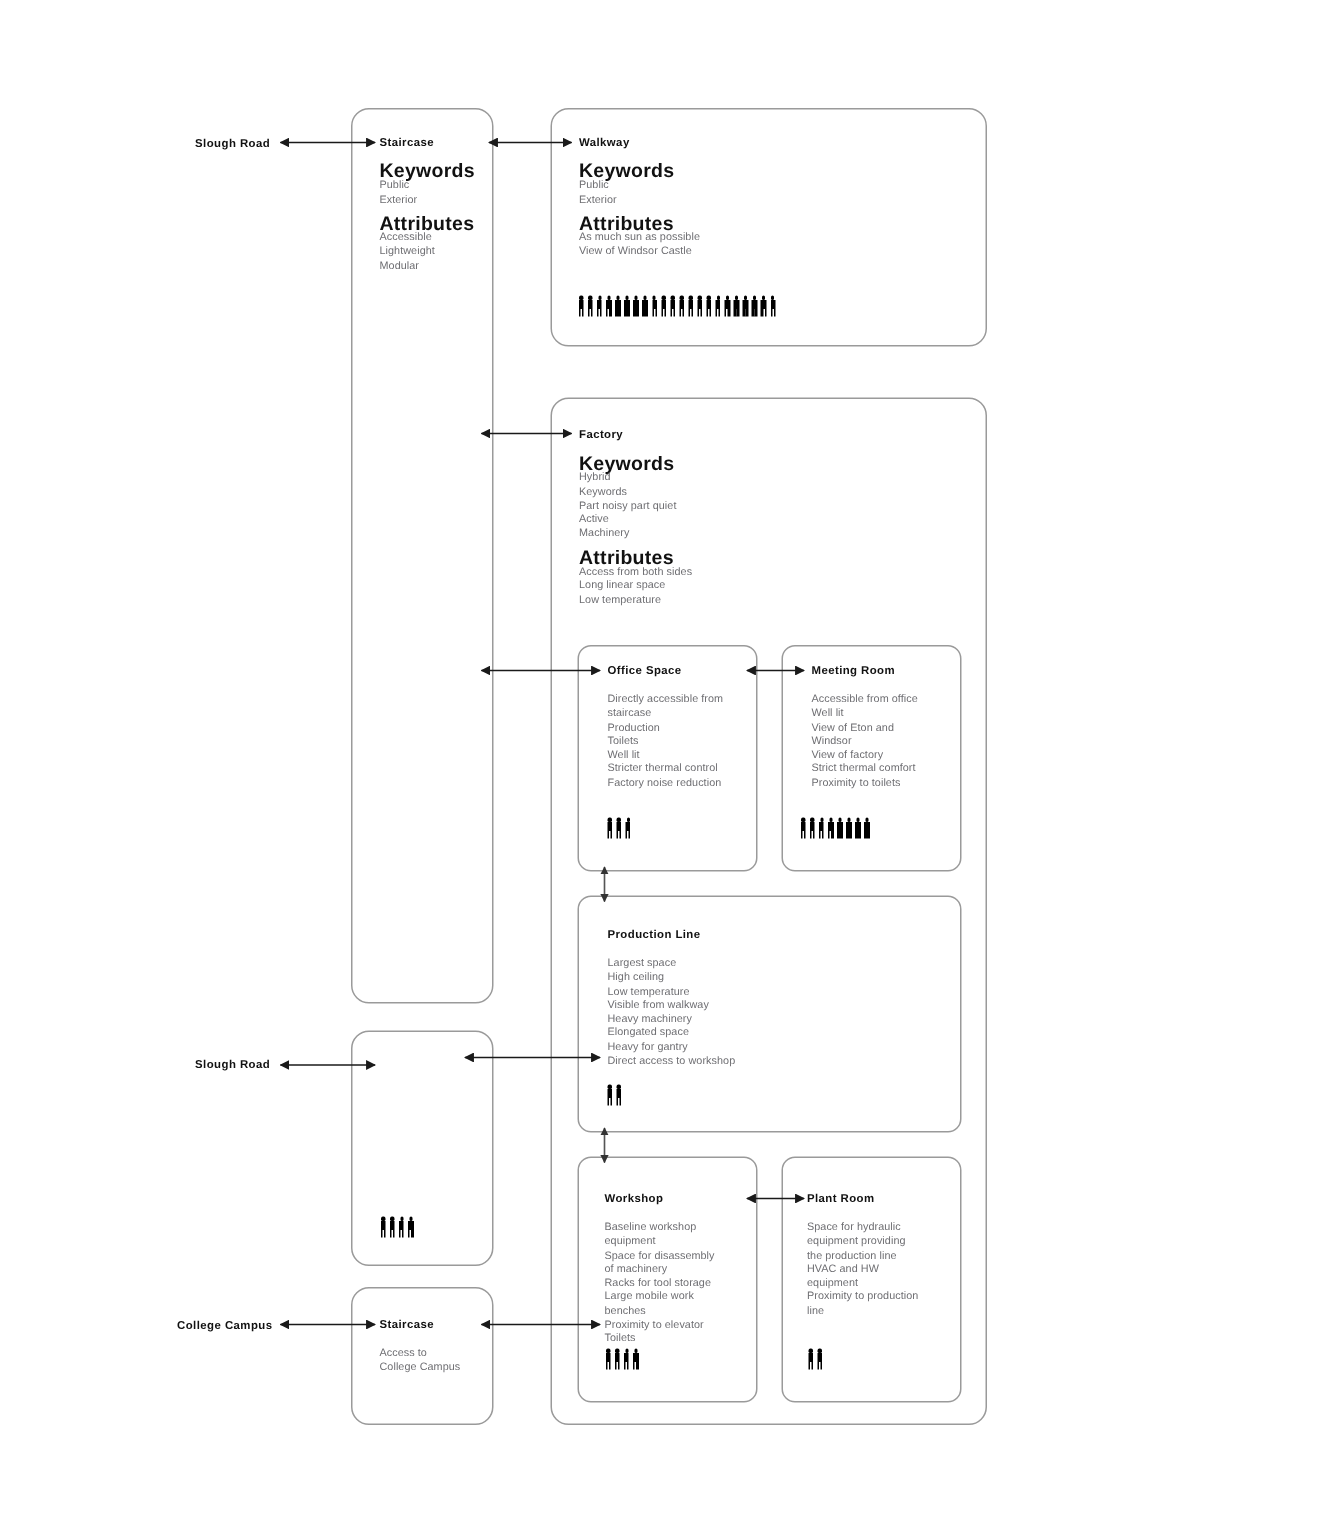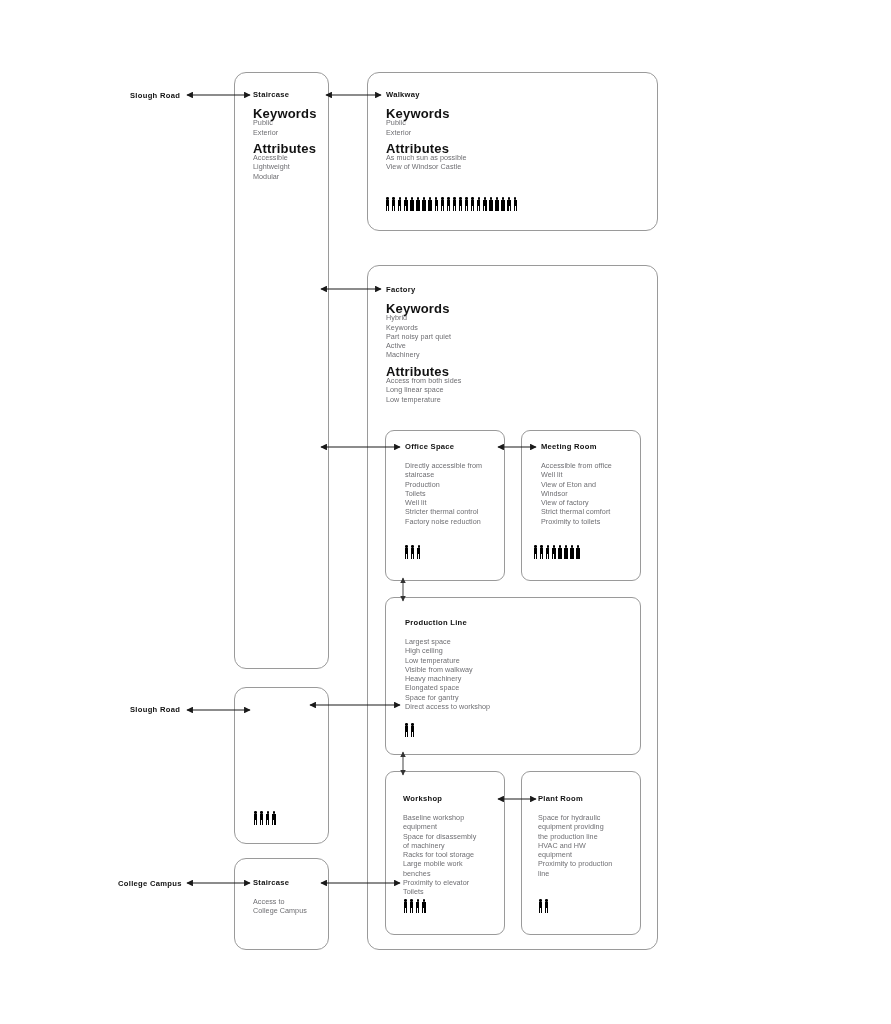--- a/index.html
+++ b/index.html
@@ -423,21 +423,21 @@
 
   <div class="card-inner" style="left:405px; top:618px; width:220px;">
     <div class="title">Production Line</div>
     <div class="gap-md"></div>
     <div class="line">Largest space</div>
     <div class="line">High ceiling</div>
     <div class="line">Low temperature</div>
     <div class="line">Visible from walkway</div>
     <div class="line">Heavy machinery</div>
     <div class="line">Elongated space</div>
-    <div class="line">Space for gantry</div>
+    <div class="line">Heavy for gantry</div>
     <div class="line">Direct access to workshop</div>
   </div>
   <div class="people" id="people-production" style="left:404px; top:723px;">
       <div class="person">
         <span class="head"></span>
         <span class="body"></span>
         <span class="legL"></span>
         <span class="legR"></span>
       </div>
       <div class="person">

